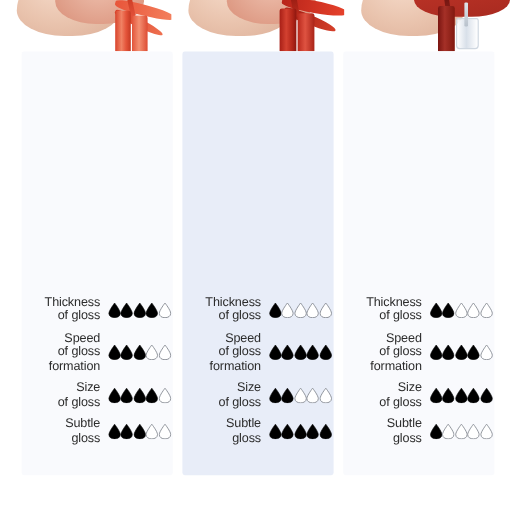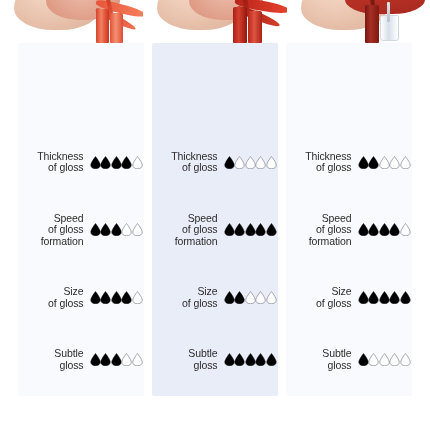--- a/index.html
+++ b/index.html
@@ -87,21 +87,20 @@
   }
   .panel {
     width: 126px;
     height: 353px;
     border-radius: 2px;
     display: flex;
     flex-direction: column;
     justify-content: flex-end;
     padding-bottom: 18px;
     box-sizing: border-box;
-    gap: 32px;
   }
   .panel.p1 { margin-left: 18px; }
   .panel.p3 { margin-right: 18px; }
 
   .attr-row {
     display: flex;
     align-items: center;
     justify-content: flex-start;
     padding: 0 2px 0 4px;
     margin-bottom: 7px;

